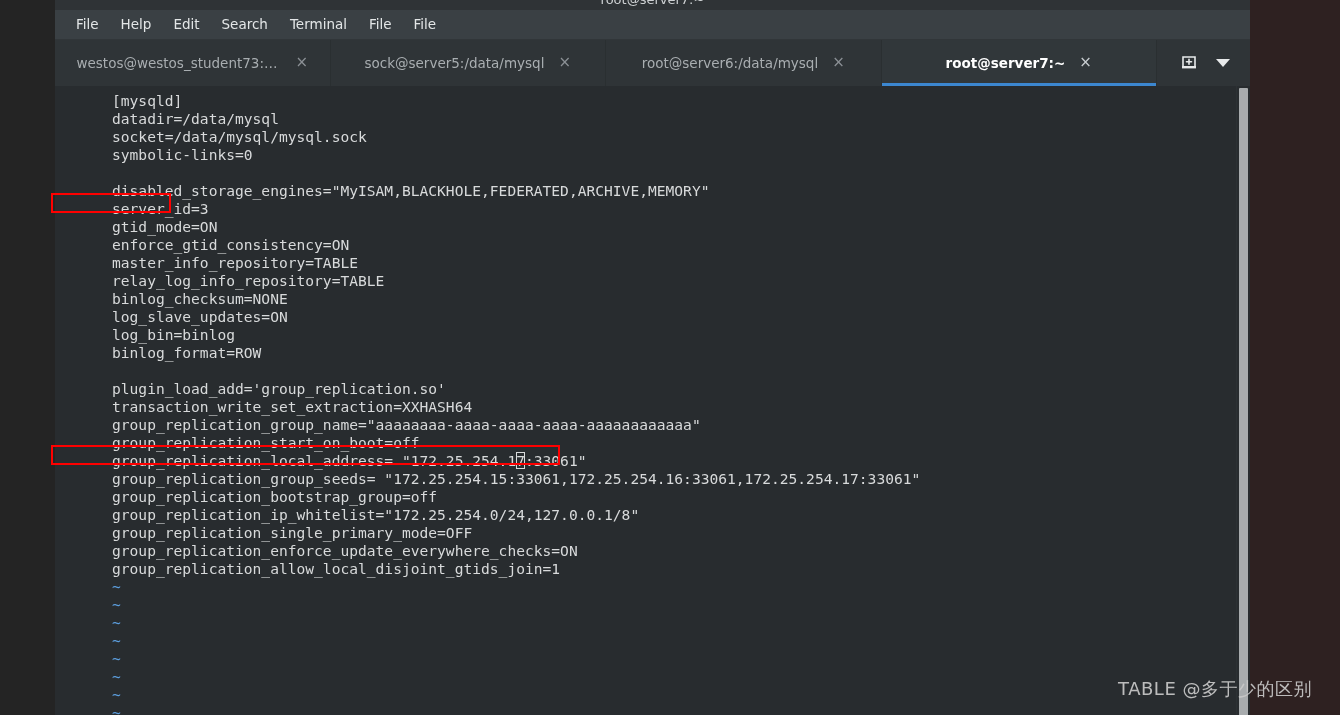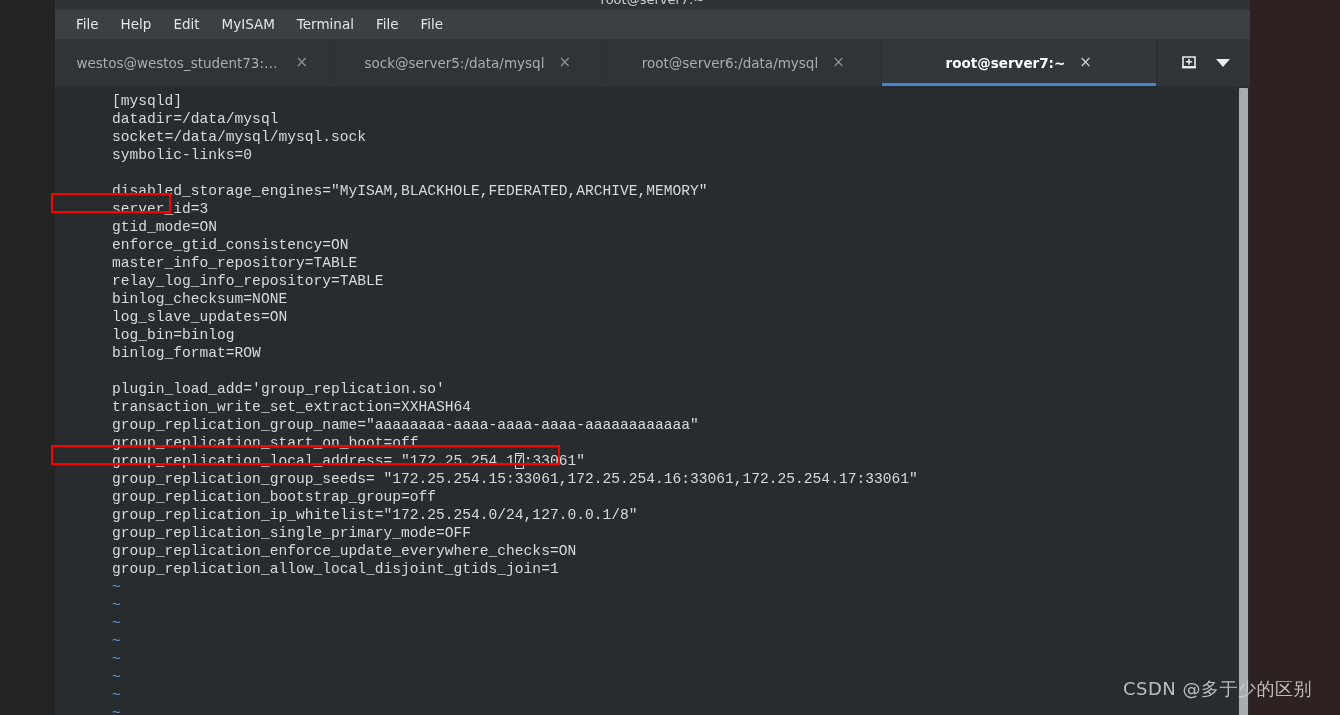--- a/index.html
+++ b/index.html
@@ -159,21 +159,21 @@
     background: #282c2f;
     padding: 6px 0 0 57px;
     font-family: "DejaVu Sans Mono", monospace;
     font-size: 14.6px;
     line-height: 18px;
     color: #d8dadb;
     white-space: pre;
     position: relative;
     overflow: hidden;
   }
-  .term .line { height: 18px; font-family: Liberation Mono, monospace; }
+  .term .line { height: 18px; }
   .term .tilde { color: #5c9ede; }
   .cursor-char {
     background: #282c2f;
     color: #d8dadb;
     outline: 1.5px solid #d8dadb;
     outline-offset: -1px;
   }
 
   
   .scrollbar-track {
@@ -224,21 +224,21 @@
   <div class="window">
 
     <div class="titlebar">
       <div class="title-text">root@server7:~</div>
     </div>
 
     <div class="menubar">
       <div class="menu-item">File</div>
       <div class="menu-item">Help</div>
       <div class="menu-item">Edit</div>
-      <div class="menu-item">MyISAM</div>
+      <div class="menu-item">Search</div>
       <div class="menu-item">Terminal</div>
       <div class="menu-item">File</div>
       <div class="menu-item">File</div>
     </div>
 
     <div class="tabbar">
 
       <div class="tab">
         <span class="tab-label">westos@westos_student73:~…</span>
         <span class="tab-close">×</span>
@@ -277,15 +277,15 @@
       <div class="scrollbar-track">
         <div class="scrollbar-thumb"></div>
       </div>
     </div>
 
   </div>
 
   <div class="annot" id="annot-server-id"></div>
   <div class="annot" id="annot-local-address"></div>
 
-  <div class="watermark">CSDN @多于少的区别</div>
+  <div class="watermark">TABLE @多于少的区别</div>
 
 </div>
 
 </body></html>

